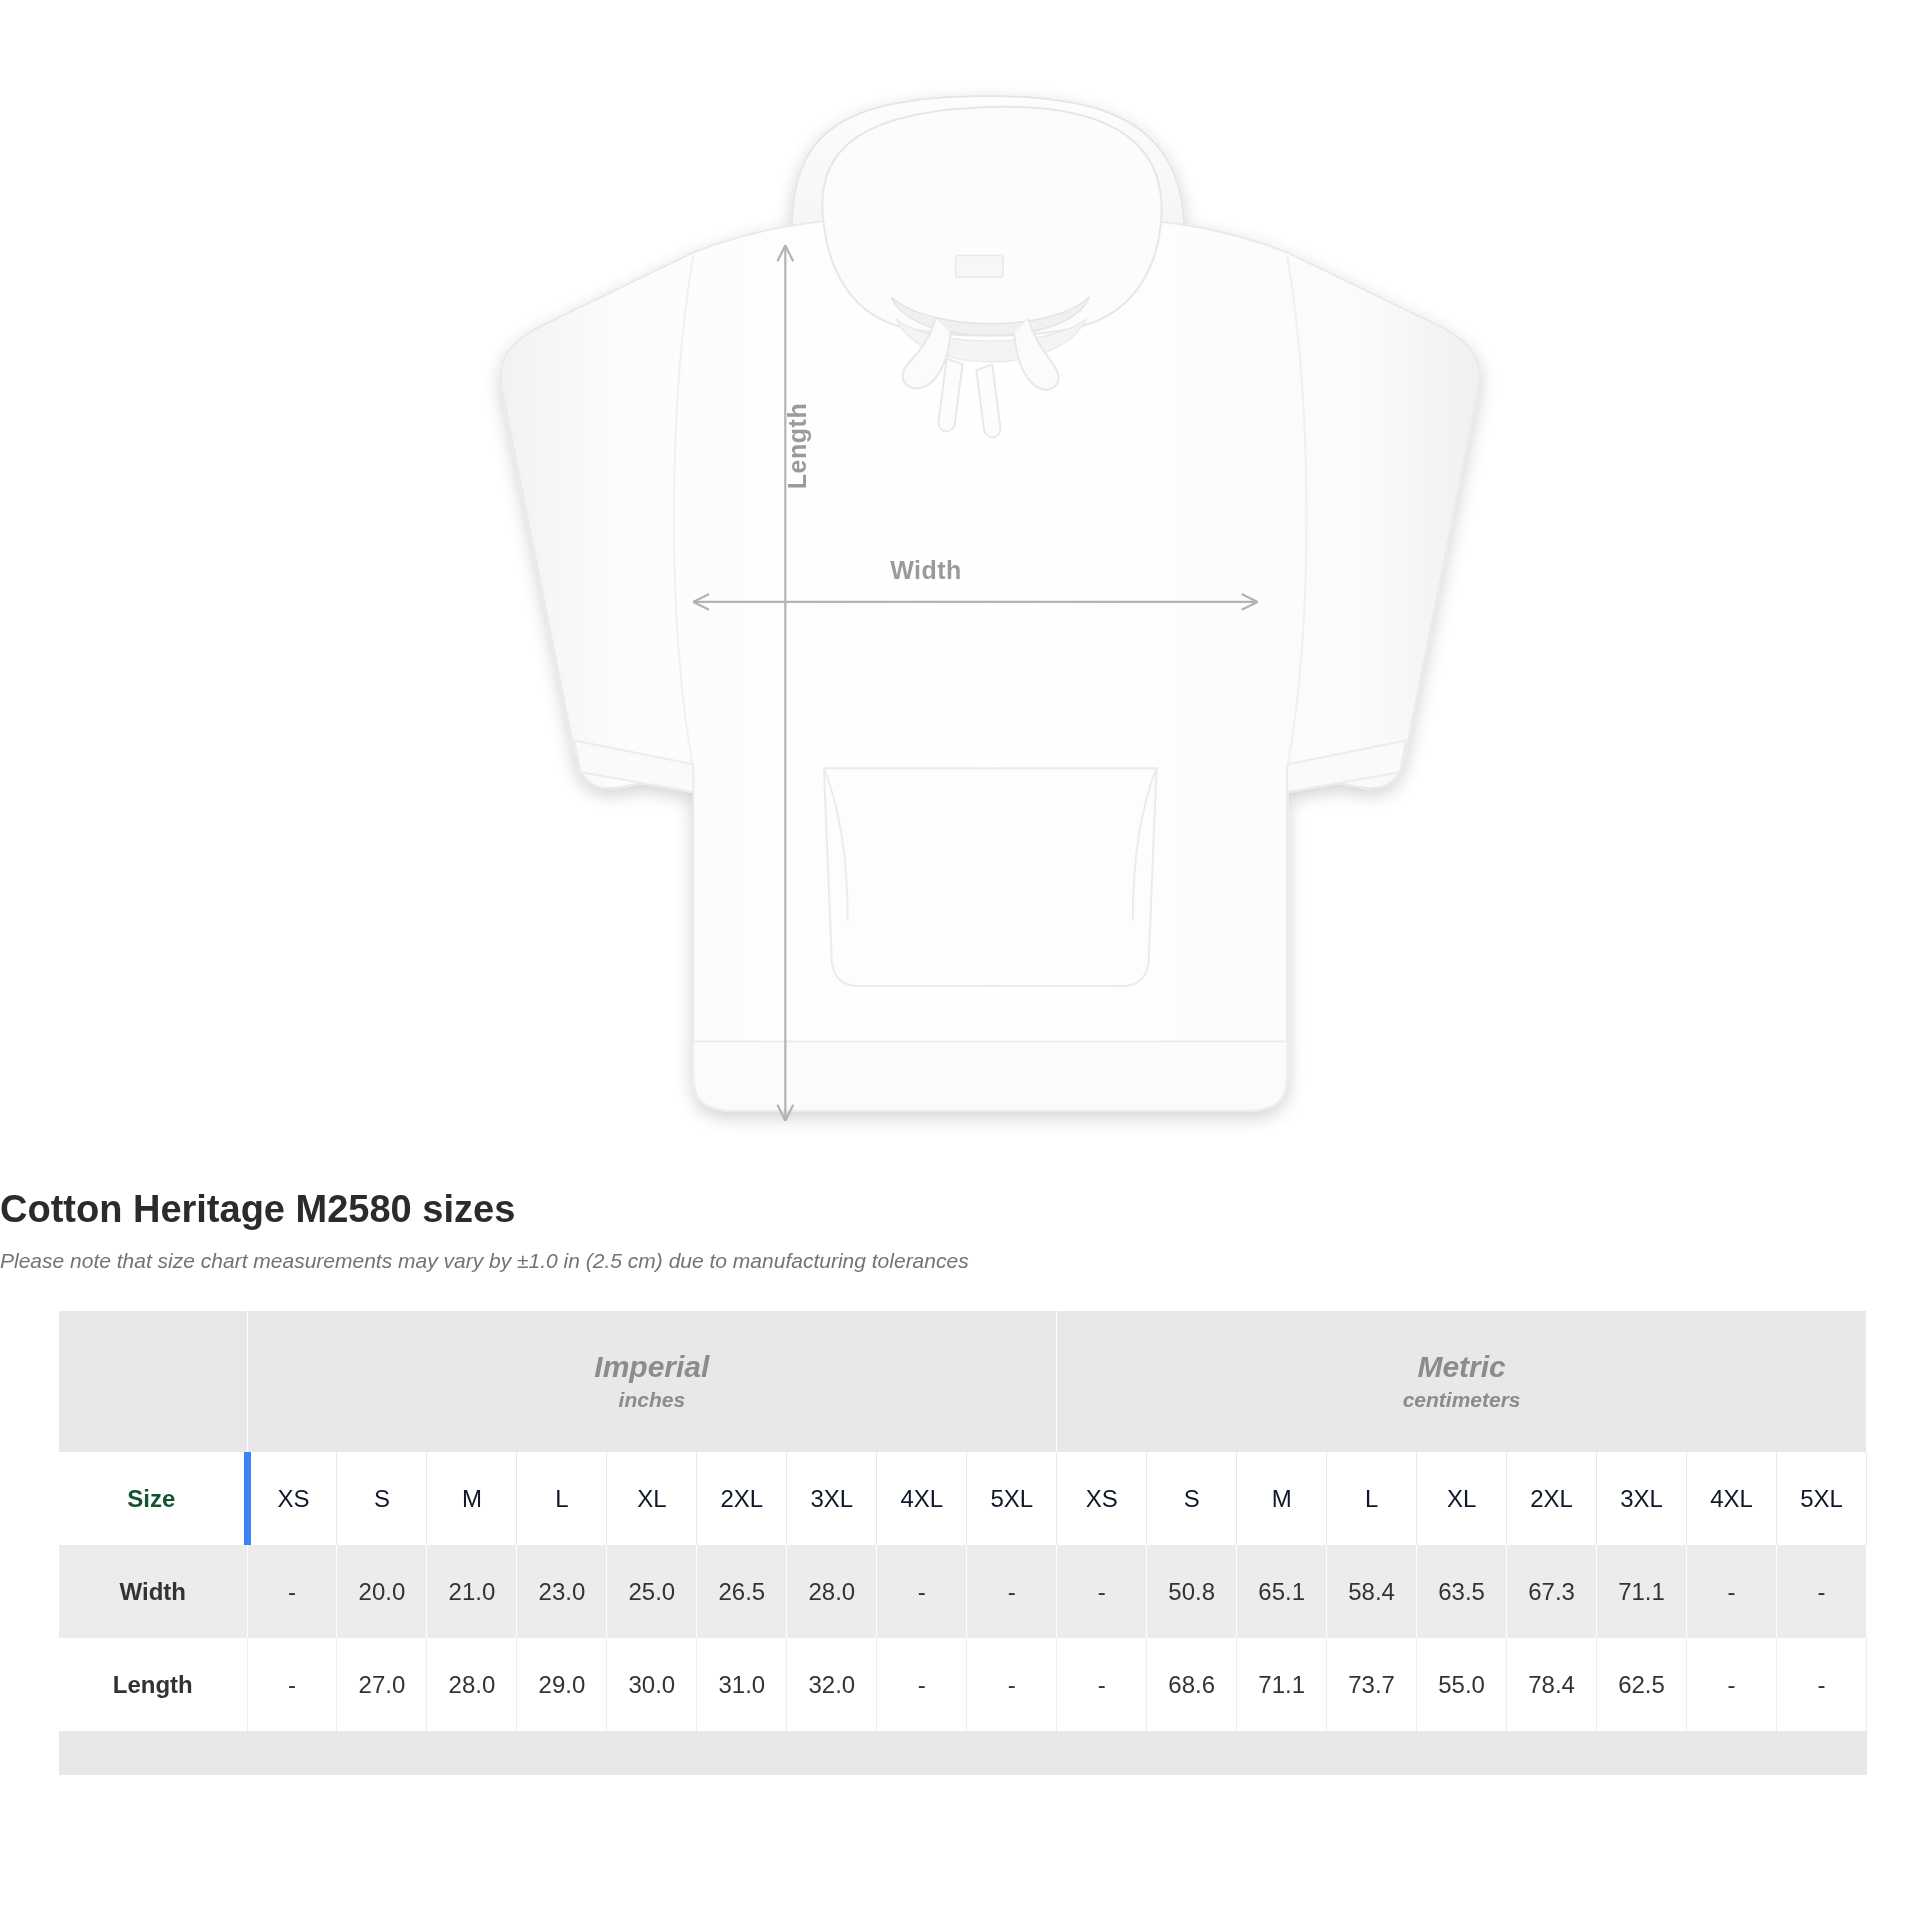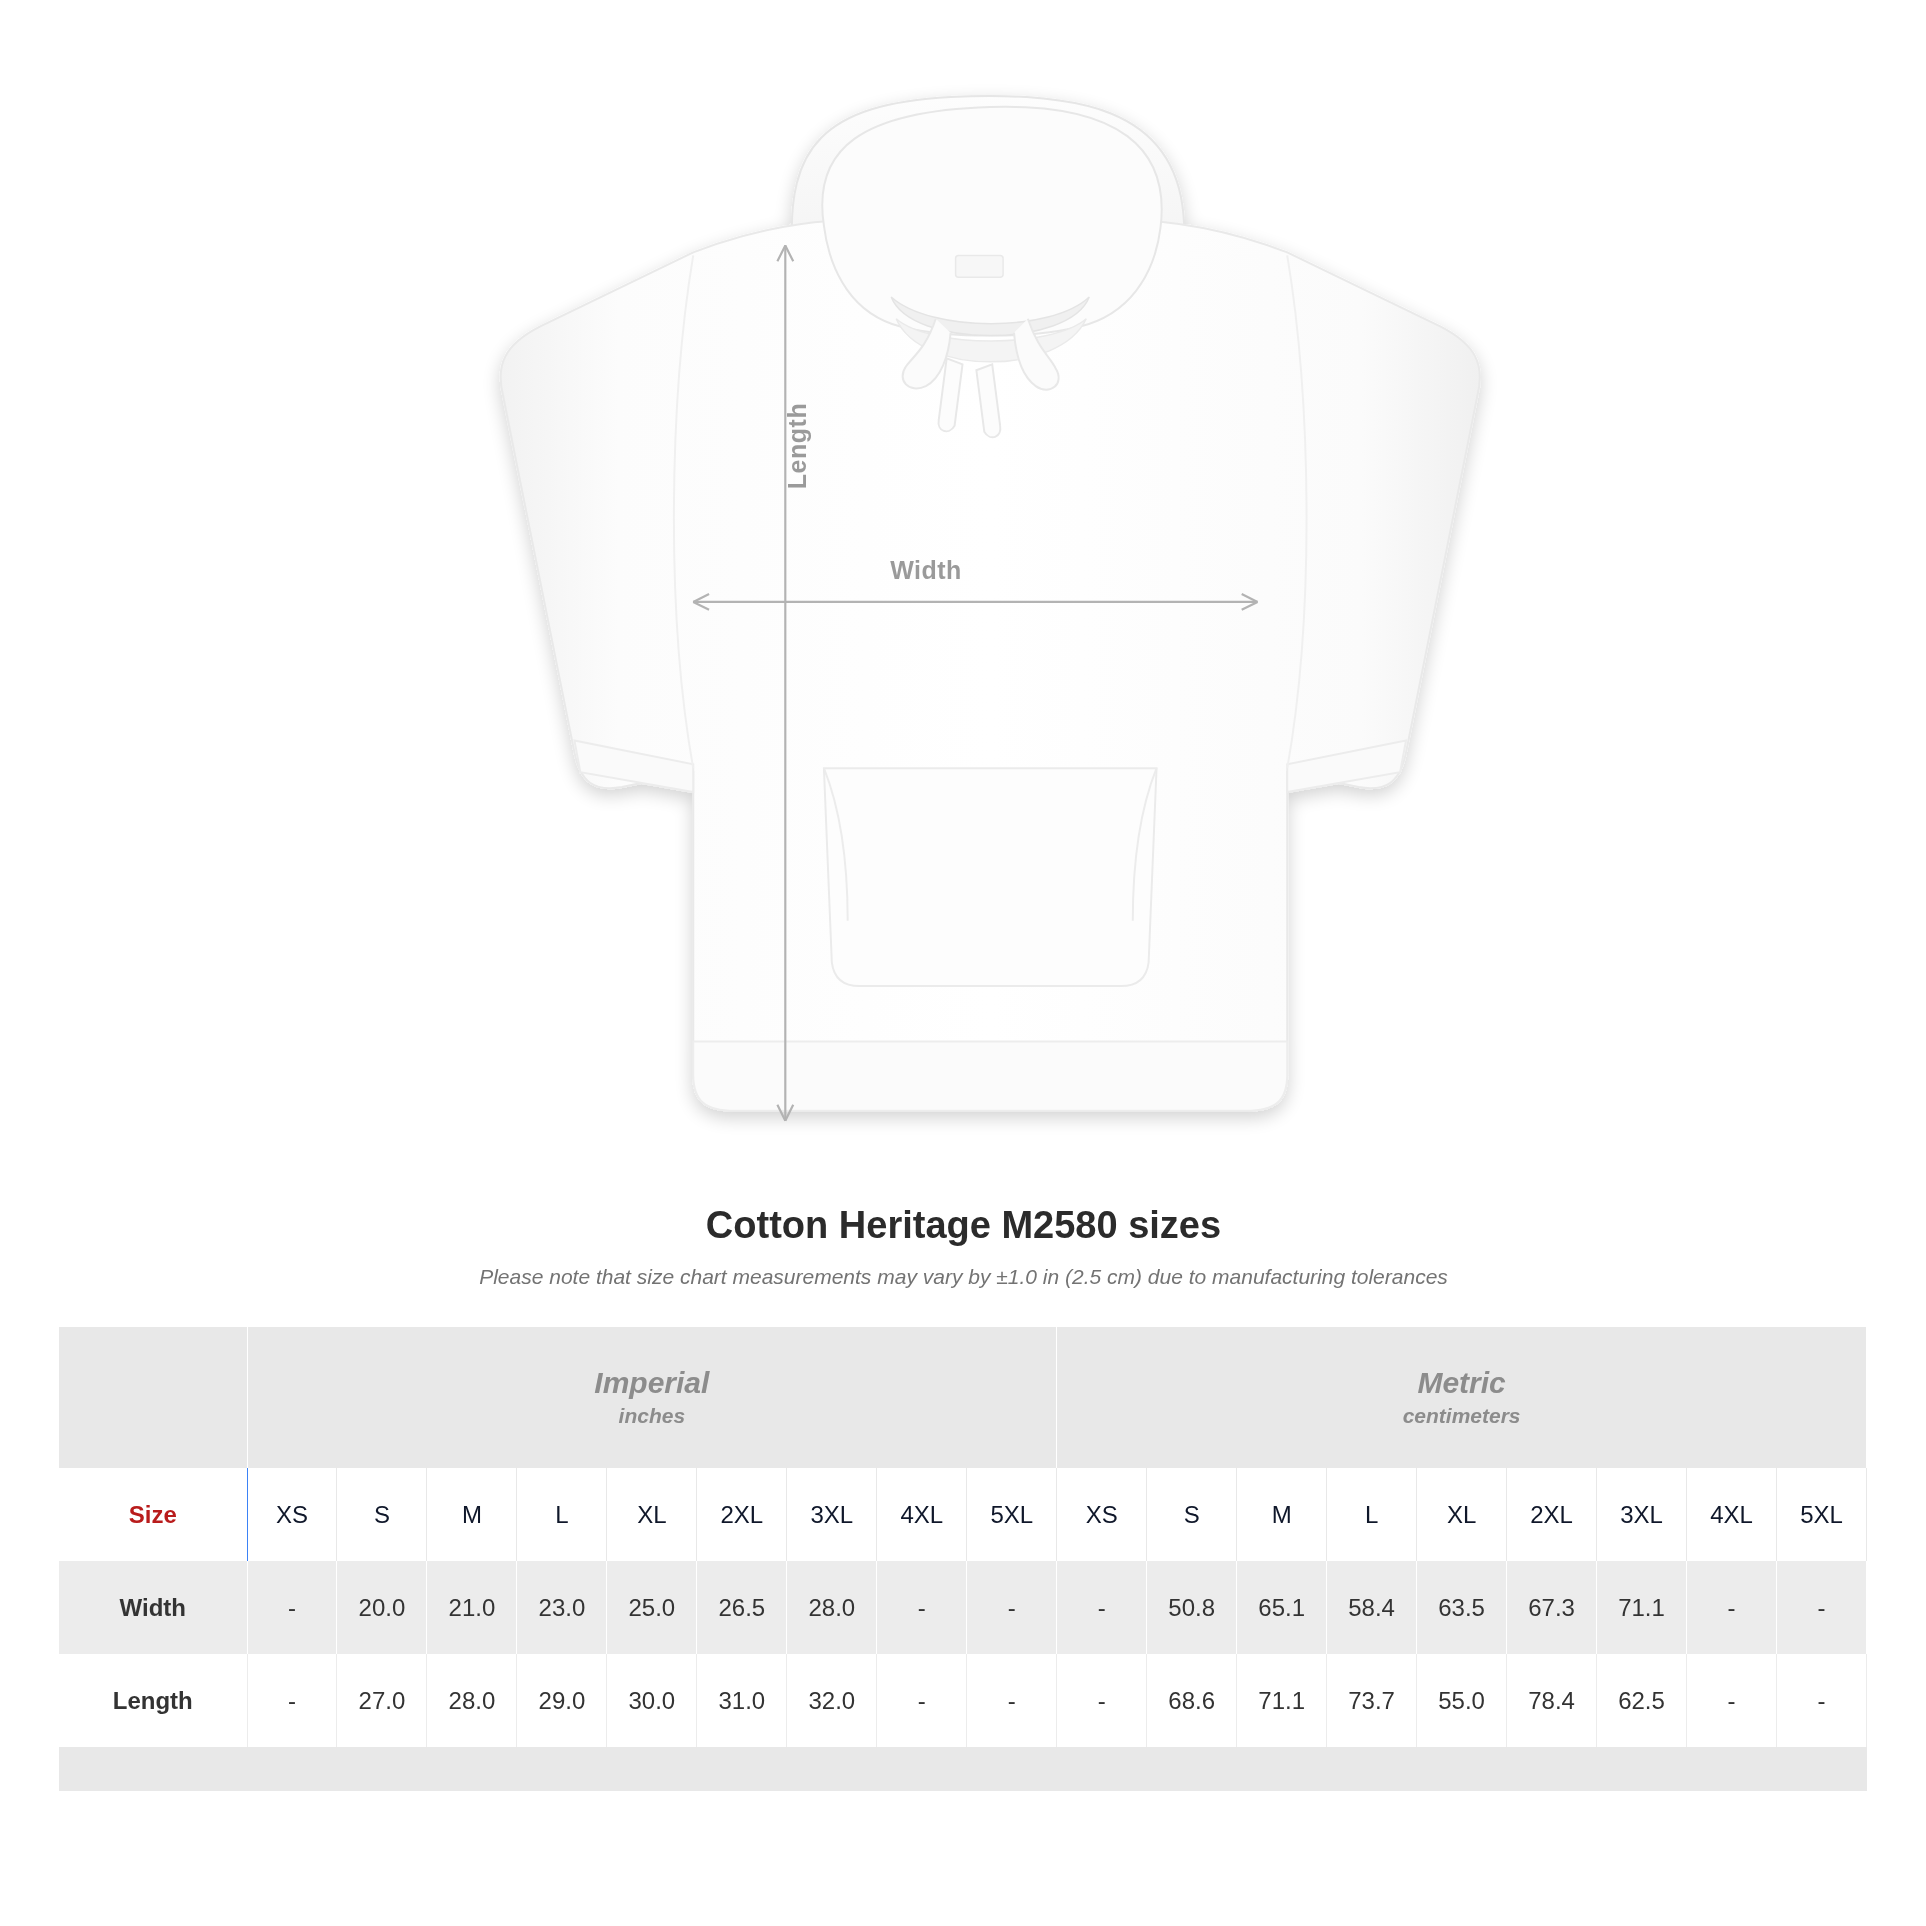--- a/index.html
+++ b/index.html
@@ -47,22 +47,21 @@
   }
   .dim-label.length-label {
     left: 797px;
     top: 446px;
     transform: translate(-50%, -50%) rotate(-90deg);
     transform-origin: center center;
   }
 
   
   .title-block {
-    text-align: center;
-    margin-top: 16px;
+    margin-top: 0;
   }
   .chart-title {
     font-size: 38px;
     font-weight: bold;
     color: #2b2b2b;
     margin: 0 0 18px 0;
   }
   .chart-note {
     font-size: 21px;
     font-style: italic;
@@ -113,22 +112,22 @@
   }
   tr.size-row td {
     background: #ffffff;
     height: 91px;
     font-size: 24px;
     color: #0f172a;
     border-right: 1px solid #e8e8e8;
   }
   tr.size-row td.rowhead {
     font-weight: bold;
-    color: #b91c1c;
-    border-right: 1px solid #3b82f6;
+    color: #14532d;
+    border-right: 7px solid #3b82f6;
   }
   tr.data-row td {
     background: #ececec;
     height: 91px;
     font-size: 24px;
     color: #333333;
     border-right: 1px solid #ffffff;
   }
   tr.data-row td.rowhead {
     font-weight: bold;

